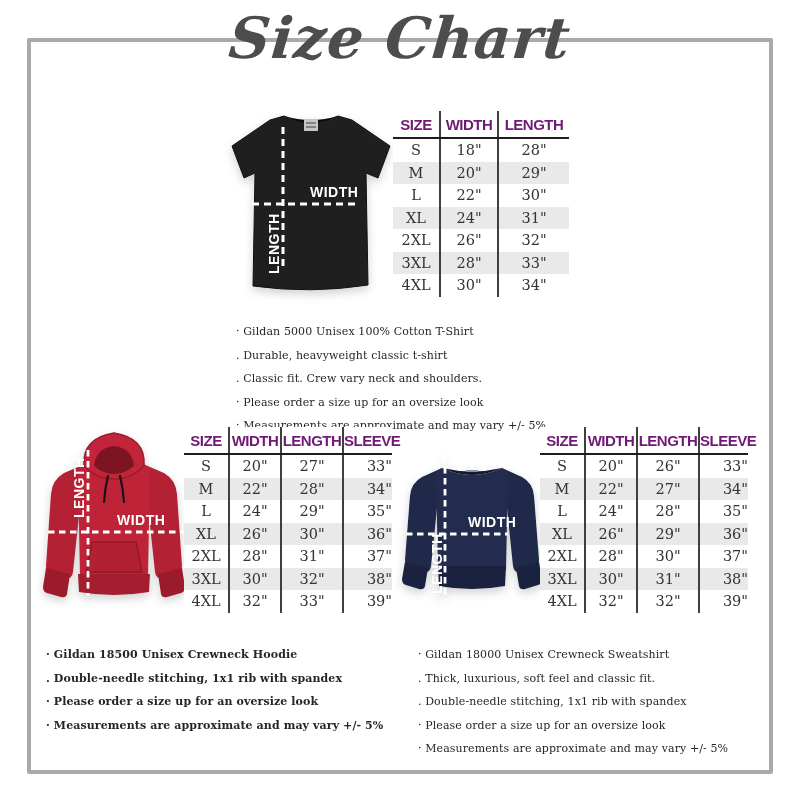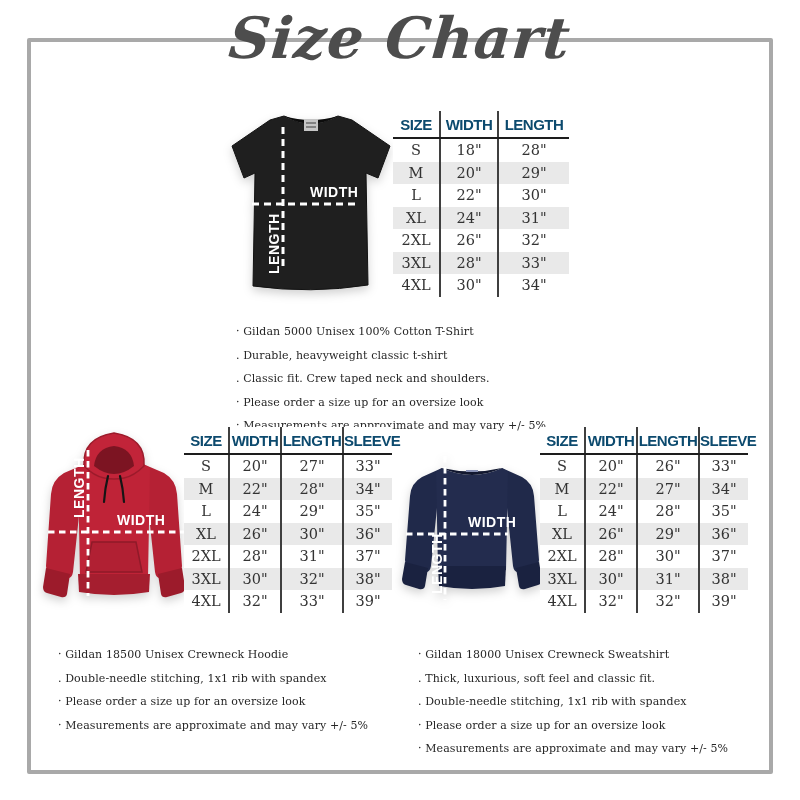--- a/index.html
+++ b/index.html
@@ -23,37 +23,37 @@
     font-family:"Liberation Sans",sans-serif;font-weight:bold;
     fill:#ffffff;letter-spacing:0.5px;
   }
   table.size-table{
     border-collapse:collapse;table-layout:fixed;background:#fff;
   }
   table.t3{width:172px;}
   table.t4{width:202px;}
   .size-table th{
     font-family:"Liberation Sans",sans-serif;font-weight:bold;
-    font-size:15px;letter-spacing:-0.5px;color:#0c4a6e;
+    font-size:15px;letter-spacing:-0.5px;color:#701a75;
     padding:5px 0 4px;text-align:center;
     border-bottom:2.5px solid #1d1d1d;white-space:nowrap;overflow:visible;
   }
   .size-table td{
     font-family:"DejaVu Serif",serif;font-size:14.5px;color:#333;
     text-align:center;padding:3px 0 2.5px;line-height:17px;white-space:nowrap;
   }
   .size-table th + th,.size-table td + td{border-left:2px solid #3f3f3f;}
   .size-table tbody tr:nth-child(even){background:#e9e9e9;}
   .t3 th:nth-child(1),.t3 td:nth-child(1){width:46px;}
   .t3 th:nth-child(2),.t3 td:nth-child(2){width:56px;}
   .t3 th:nth-child(3),.t3 td:nth-child(3){width:70px;}
   .t4 th:nth-child(1),.t4 td:nth-child(1){width:44px;}
   .t4 th:nth-child(2),.t4 td:nth-child(2){width:50px;}
   .t4 th:nth-child(3),.t4 td:nth-child(3){width:60px;}
-  .t4 th:nth-child(4),.t4 td:nth-child(4){width:48px;}
+  .t4 th:nth-child(4),.t4 td:nth-child(4){width:48px;text-align:right;}
   ul.notes{
     list-style:none;margin:16px;padding:0;
     font-family:"DejaVu Serif",serif;font-size:11px;line-height:23.5px;
     color:#262626;letter-spacing:0.1px;white-space:nowrap;
   }
 </style>
 </head>
 <body>
 
 <div class="frame"></div>
@@ -115,21 +115,21 @@
         <td>4XL</td>
         <td>30"</td>
         <td>34"</td>
       </tr>
     </tbody>
   </table>
 
 <ul class="notes abs" style="left:220px;top:304px;">
     <li>· Gildan 5000 Unisex 100% Cotton T-Shirt</li>
     <li>. Durable, heavyweight classic t-shirt</li>
-    <li>. Classic fit. Crew taped neck and shoulders.</li>
+    <li>. Classic fit. Crew vary neck and shoulders.</li>
     <li>· Please order a size up for an oversize look</li>
     <li>· Measurements are approximate and may vary +/- 5%</li>
   </ul>
 
 <svg class="garment abs" style="left:38px;top:426px;" width="152" height="192" viewBox="0 0 152 192">
   <path d="M47,38 L26,47 Q14,54 13,68 L8,140 Q8,146 14,148 L30,152 Q34,152 35,146 L42,80 Z" fill="#b52134"></path>
   <path d="M8,142 L32,148 L29,168 Q28,172 23,171 L9,167 Q5,166 5,161 Z" fill="#9c1b2b"></path>
   <path d="M105,38 L126,47 Q138,54 139,68 L144,140 Q144,146 138,148 L122,152 Q118,152 117,146 L110,80 Z" fill="#b52134"></path>
   <path d="M144,142 L120,148 L123,168 Q124,172 129,171 L143,167 Q147,166 147,161 Z" fill="#9c1b2b"></path>
   <path d="M47,38 Q76,52 105,38 L112,42 L110,152 Q76,160 42,152 L40,42 Z" fill="#bf2337"></path>
@@ -193,21 +193,21 @@
       </tr>
       <tr>
         <td>4XL</td>
         <td>32"</td>
         <td>33"</td>
         <td>39"</td>
       </tr>
     </tbody>
   </table>
 
-<ul class="notes abs" style="left:42px;top:627px;">
+<ul class="notes abs" style="left:30px;top:627px;font-weight:bold;">
     <li>· Gildan 18500 Unisex Crewneck Hoodie</li>
     <li>. Double-needle stitching, 1x1 rib with spandex</li>
     <li>· Please order a size up for an oversize look</li>
     <li>· Measurements are approximate and may vary +/- 5%</li>
   </ul>
 
 <svg class="garment abs" style="left:398px;top:442px;" width="148" height="172" viewBox="0 0 148 172">
   <path d="M44,26 L24,35 Q13,41 12,54 L7,118 Q7,124 13,126 L28,130 Q32,130 33,124 L39,66 Z" fill="#20294a"></path>
   <path d="M7,120 L30,126 L27,144 Q26,148 21,147 L8,143 Q4,142 4,137 Z" fill="#1a2240"></path>
   <path d="M104,26 L124,35 Q135,41 136,54 L141,118 Q141,124 135,126 L120,130 Q116,130 115,124 L109,66 Z" fill="#20294a"></path>

